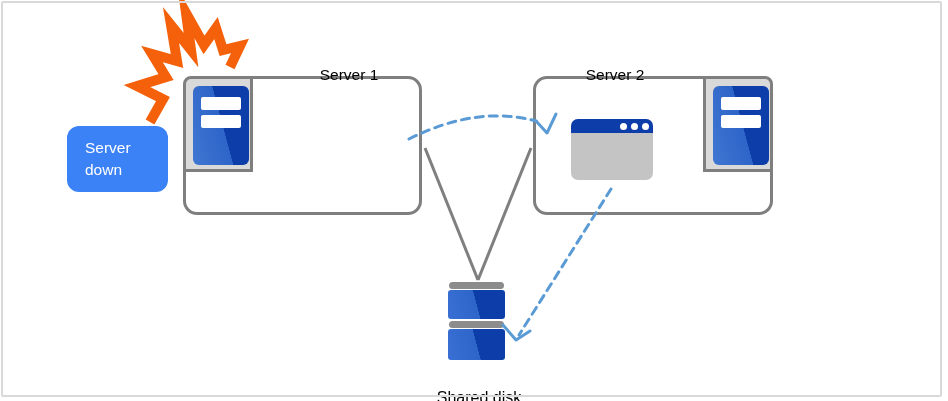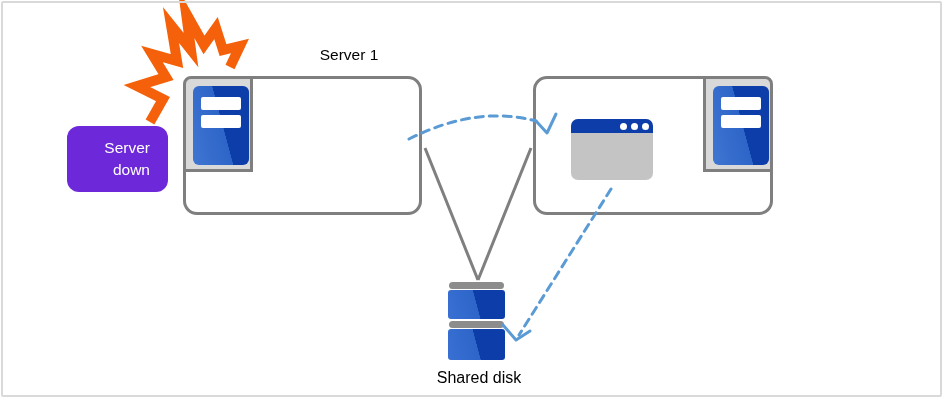--- a/index.html
+++ b/index.html
@@ -101,37 +101,38 @@
   }
   #disk-body1 { top: 290px; height: 29px; }
   #disk-body2 { top: 329px; height: 31px; }
 
   .label {
     position: absolute;
     color: #000000;
     font-size: 15.5px;
     text-align: center;
     white-space: nowrap;
+    margin-top: 20px;
   }
   #server1-label { left: 284px; top: 46px; width: 130px; }
   #server2-label { left: 550px; top: 46px; width: 130px; }
   #failover-label { left: 432px; top: 81px; width: 100px; }
   #app-label { left: 541px; top: 95px; width: 132px; }
   #disk-label { left: 404px; top: 369px; width: 150px; font-size: 16px; }
 
   #server-down-badge {
     position: absolute;
     left: 67px; top: 126px;
     width: 101px; height: 66px;
-    background: #6d28d9;
+    background: #3b82f6;
     border-radius: 12px;
     color: #ffffff;
     font-size: 15.5px;
     line-height: 22px;
-    text-align: right;
+    text-align: left;
     display: flex;
     align-items: center;
     justify-content: center;
     box-sizing: border-box;
     padding: 0 18px;
   }
 </style>
 </head>
 <body>
 
@@ -176,18 +177,19 @@
     <path d="M 409 139 Q 477 105 536 121" fill="none" stroke="#5b9bd5" stroke-width="3" stroke-dasharray="8 6" stroke-linecap="round"></path>
     <polyline points="536 121, 547 133, 556 114" fill="none" stroke="#5b9bd5" stroke-width="3" stroke-linecap="round" stroke-linejoin="round"></polyline>
 
     <line x1="611" y1="189" x2="519" y2="335" stroke="#5b9bd5" stroke-width="3" stroke-dasharray="8 6" stroke-linecap="round"></line>
     <polyline points="503 325, 516 340, 530 331" fill="none" stroke="#5b9bd5" stroke-width="3" stroke-linecap="round" stroke-linejoin="round"></polyline>
 
     <polyline points="150 122, 163 99, 137 86, 166 77, 152 54, 177 61, 171 25, 191 50, 186 13, 204 45, 216 28, 223 50, 240 46, 230 67" fill="none" stroke="#f4610a" stroke-width="10" stroke-linejoin="miter" stroke-miterlimit="6"></polyline>
   </svg>
 
   <div id="server1-label" class="label">Server 1</div>
+  <div id="server2-label" class="label">Server 2</div>
   <div id="disk-label" class="label">Shared disk</div>
 
   <div id="server-down-badge">Server down</div>
 
   <div id="canvas-border"></div>
 </div>
 
 </body></html>

